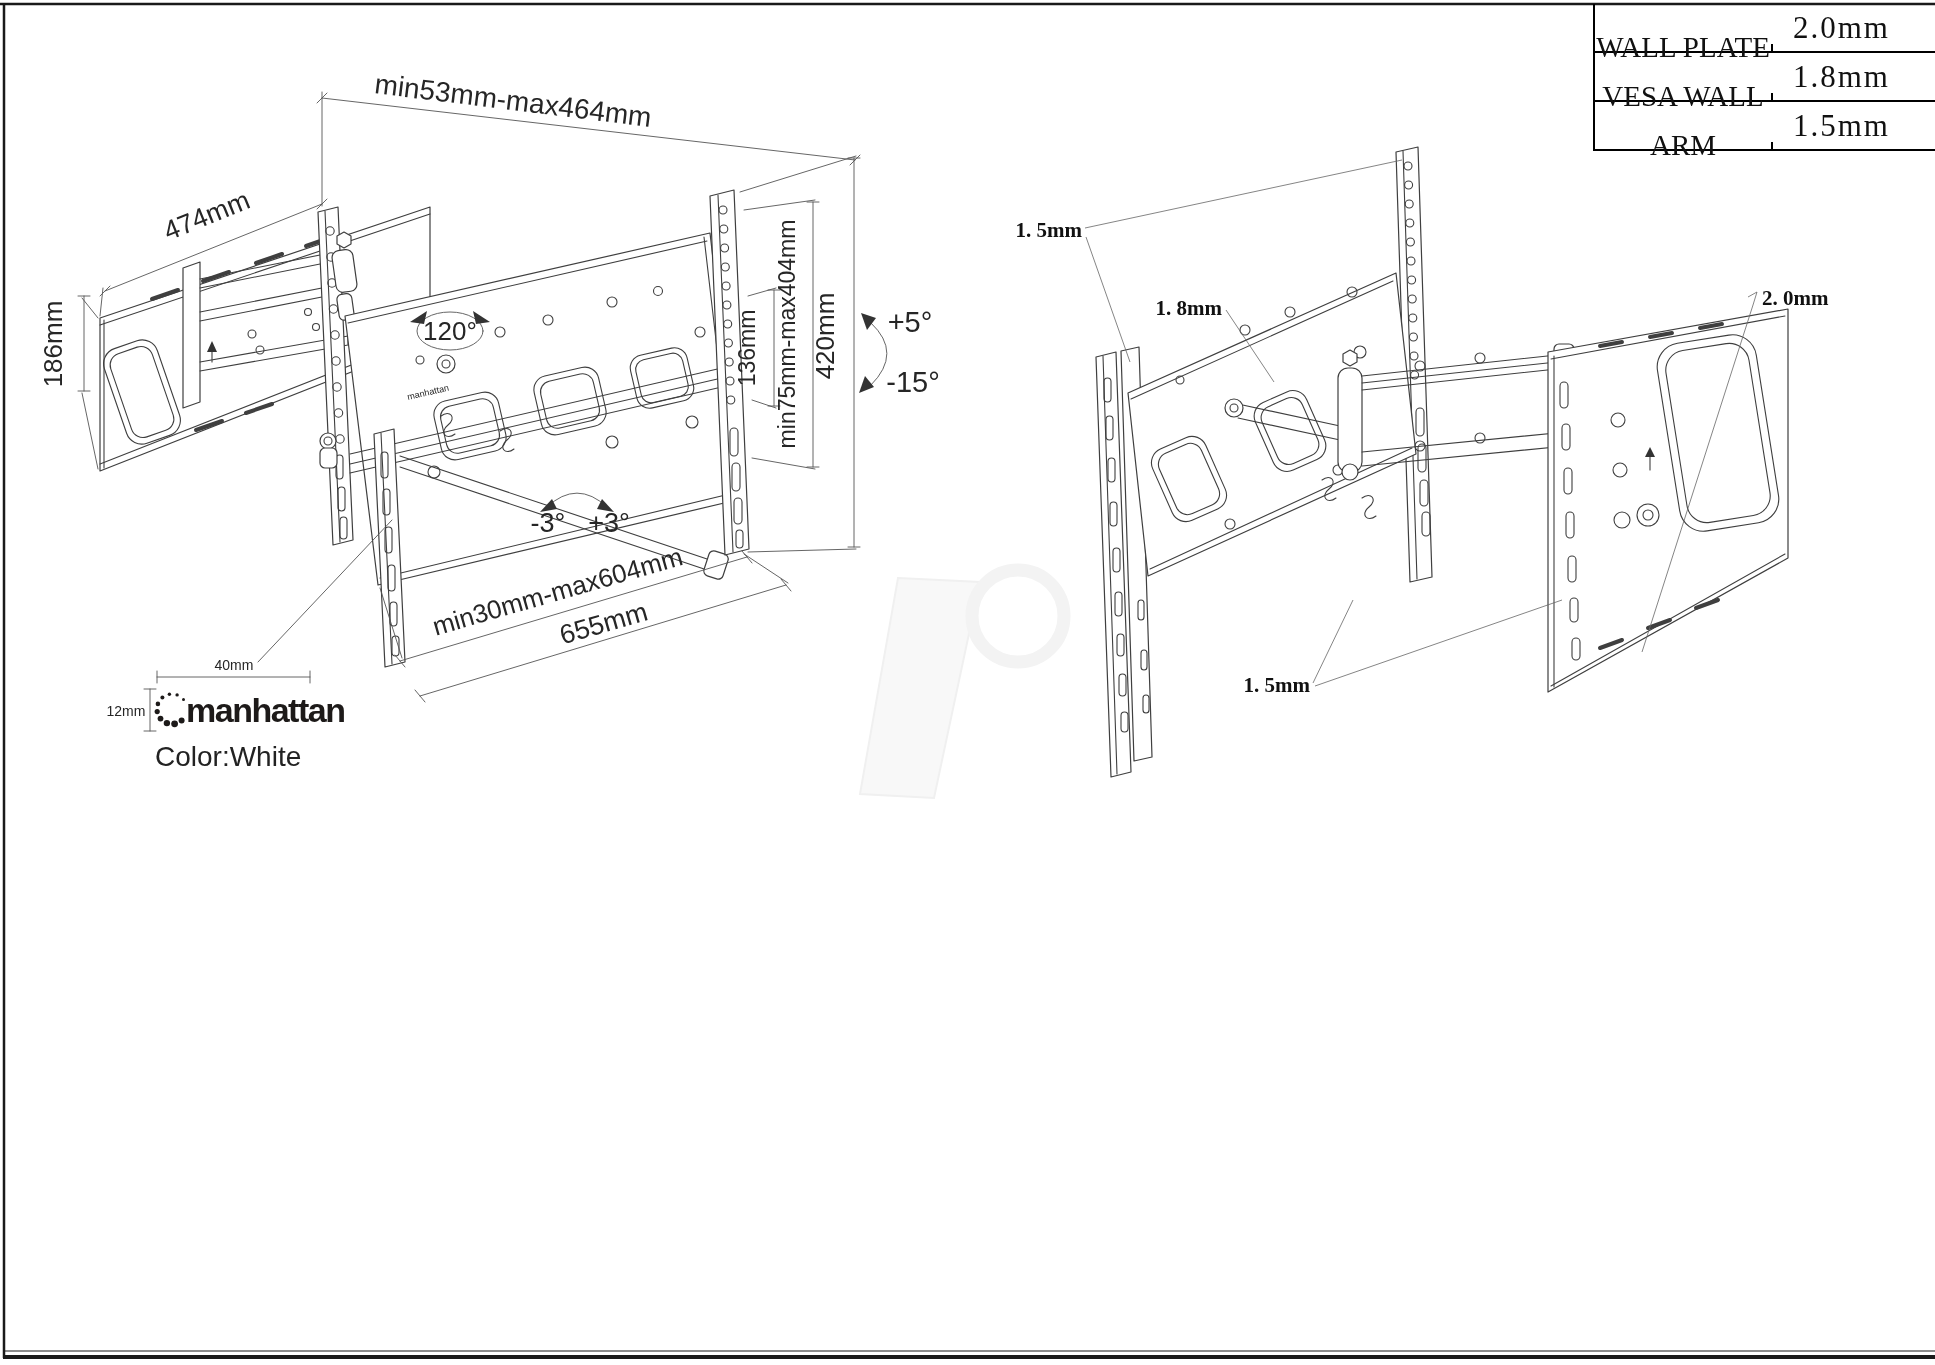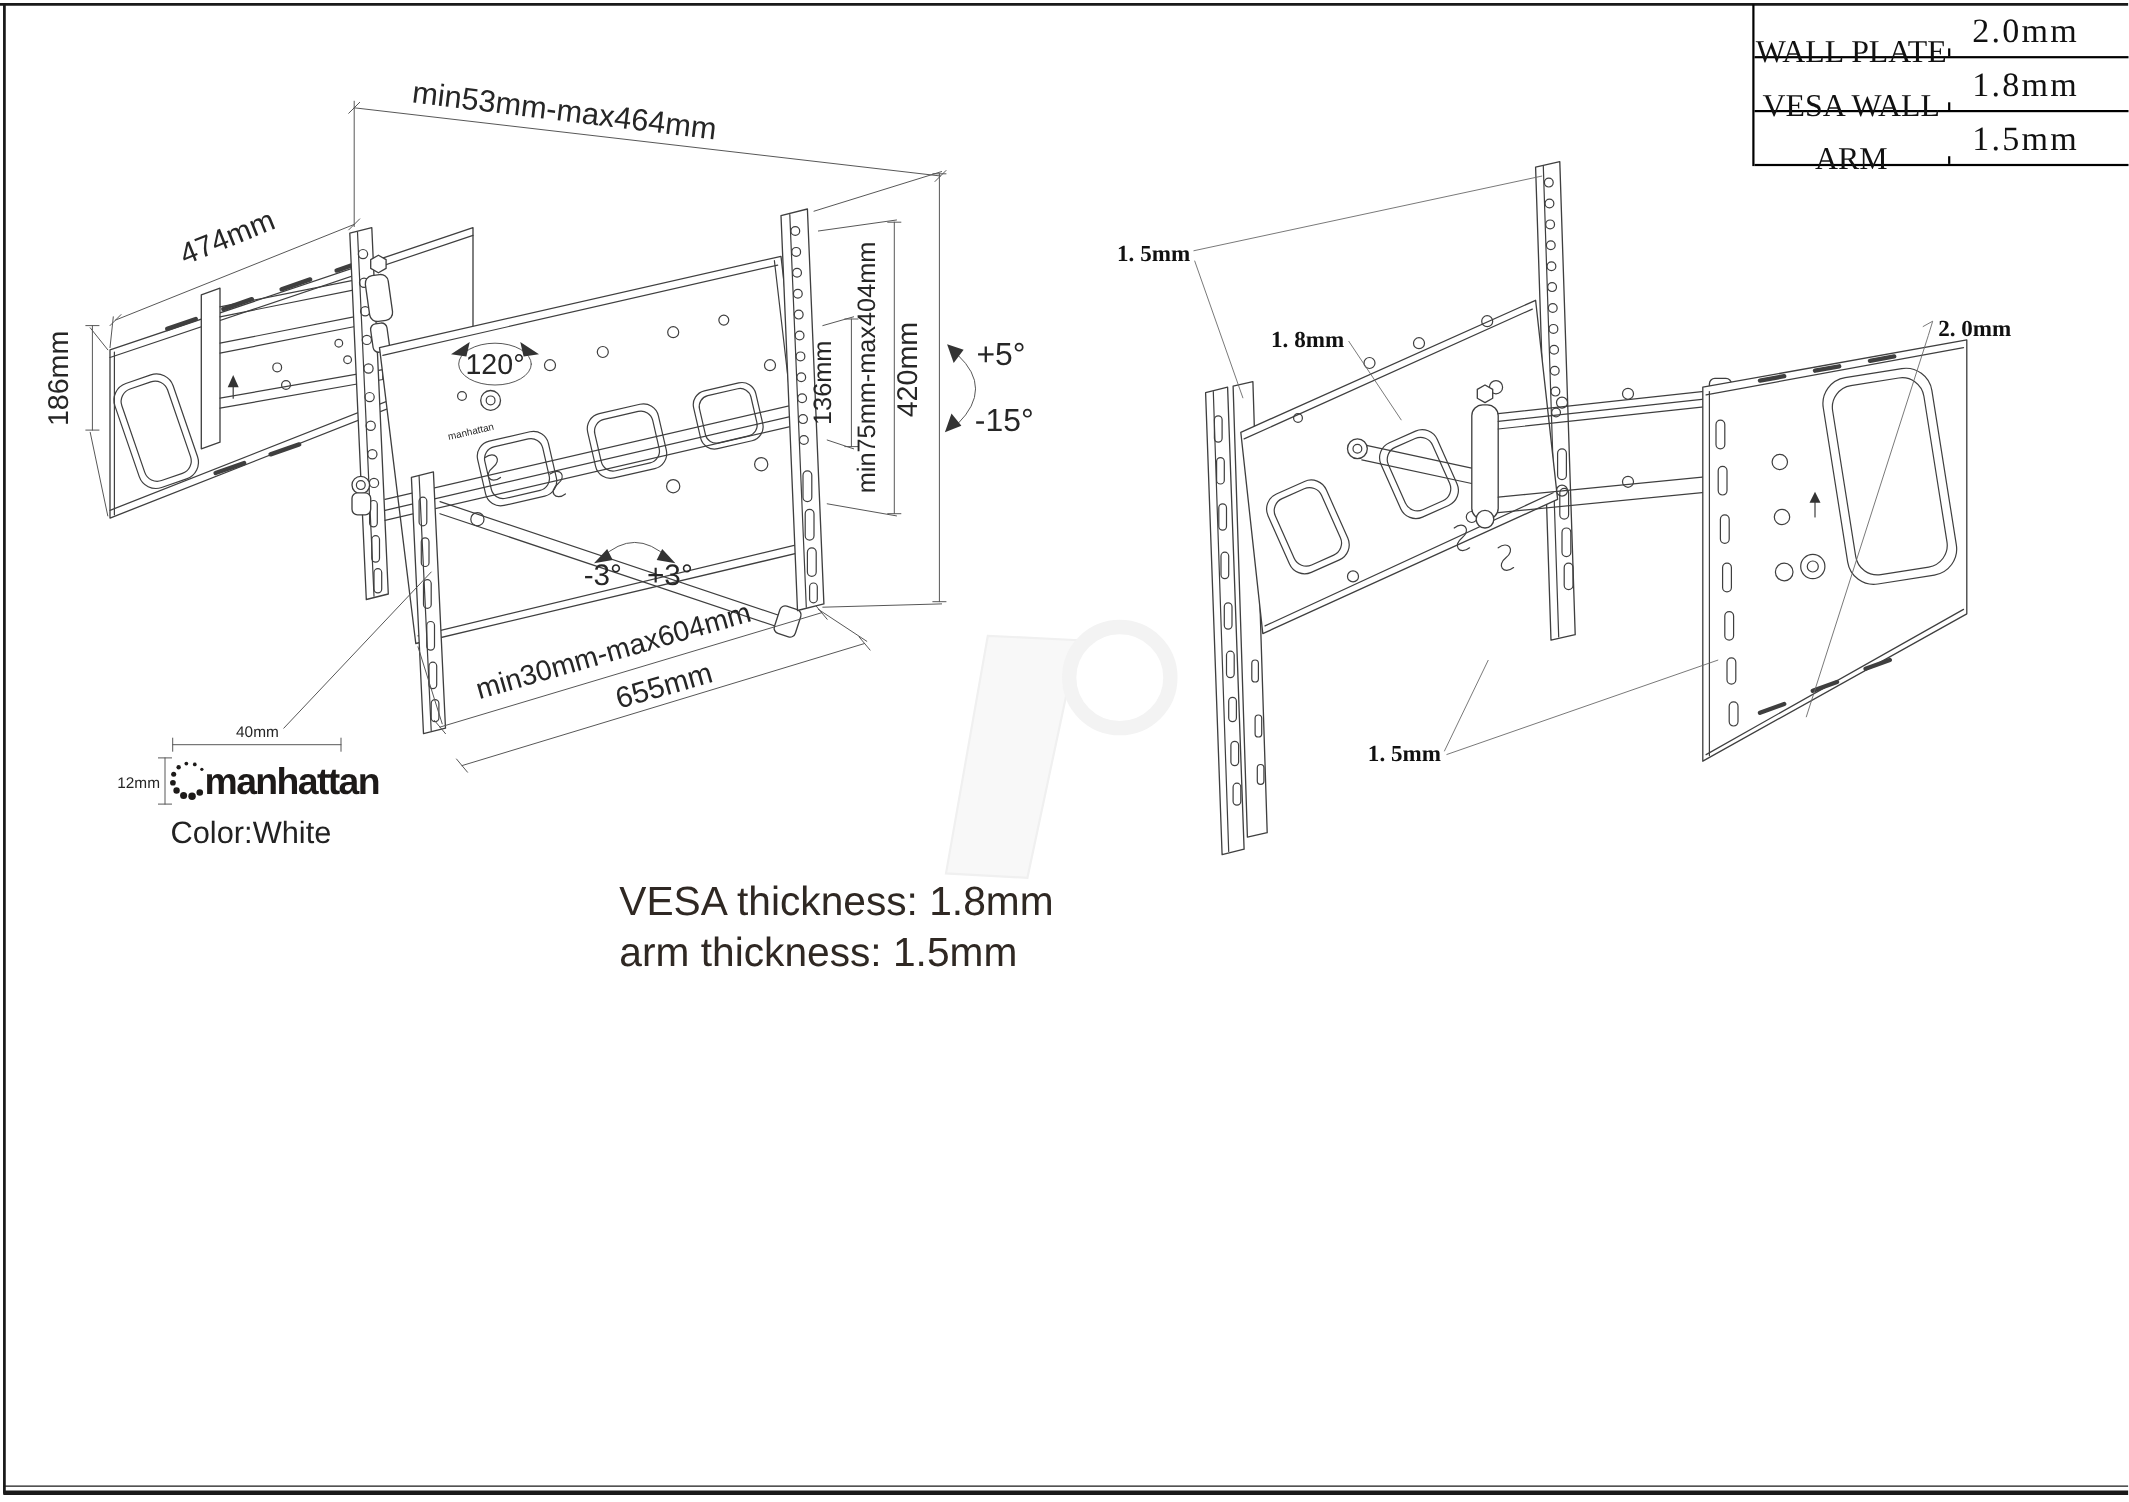--- a/index.html
+++ b/index.html
@@ -368,18 +368,14 @@
     <div class="spec-row">
       <div class="spec-label">VESA WALL</div>
       <div class="spec-value">1.8mm</div>
     </div>
     <div class="spec-row">
       <div class="spec-label">ARM</div>
       <div class="spec-value">1.5mm</div>
     </div>
   </div>
 
-  <div id="notes">
-    <div>VESA thickness: 1.8mm</div>
-    <div>arm thickness: 1.5mm</div>
-  </div>
 
 </div>
 
 </body></html>

